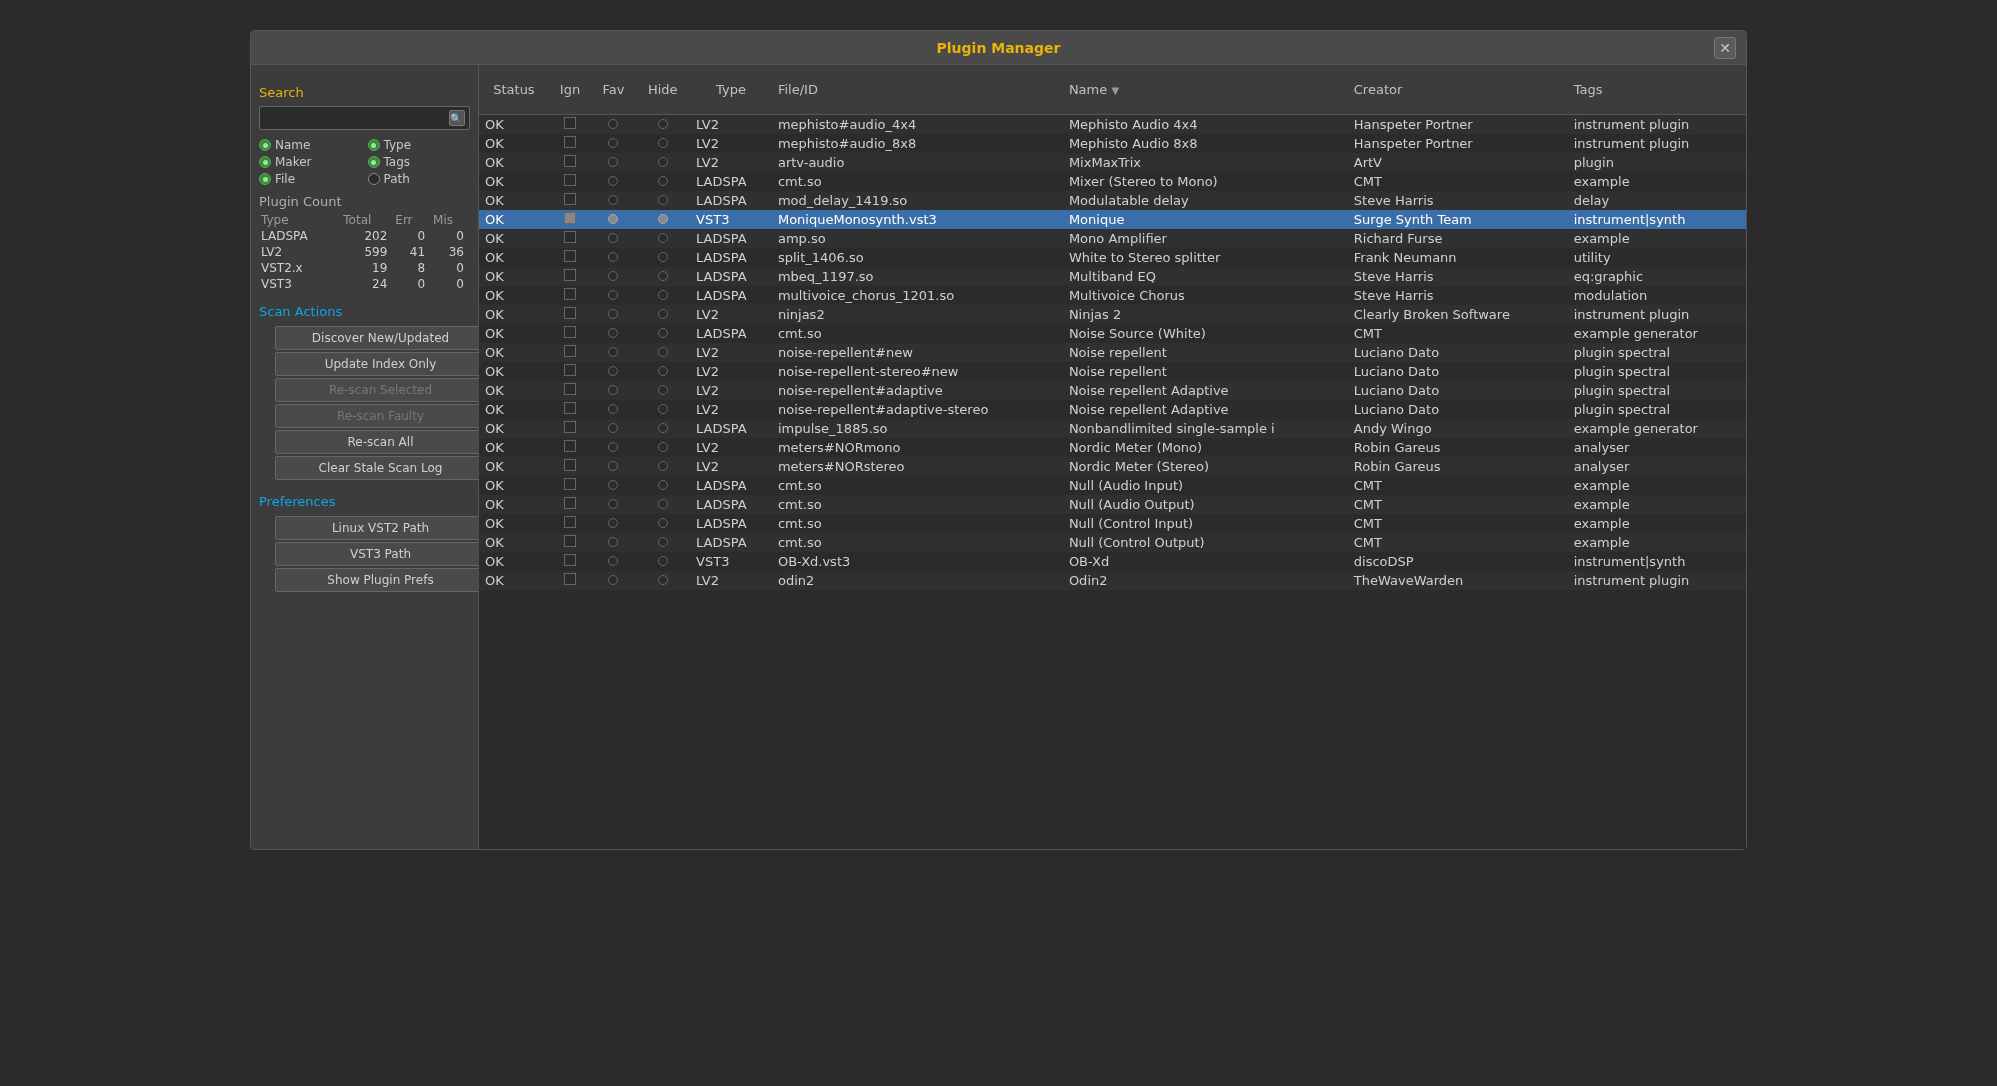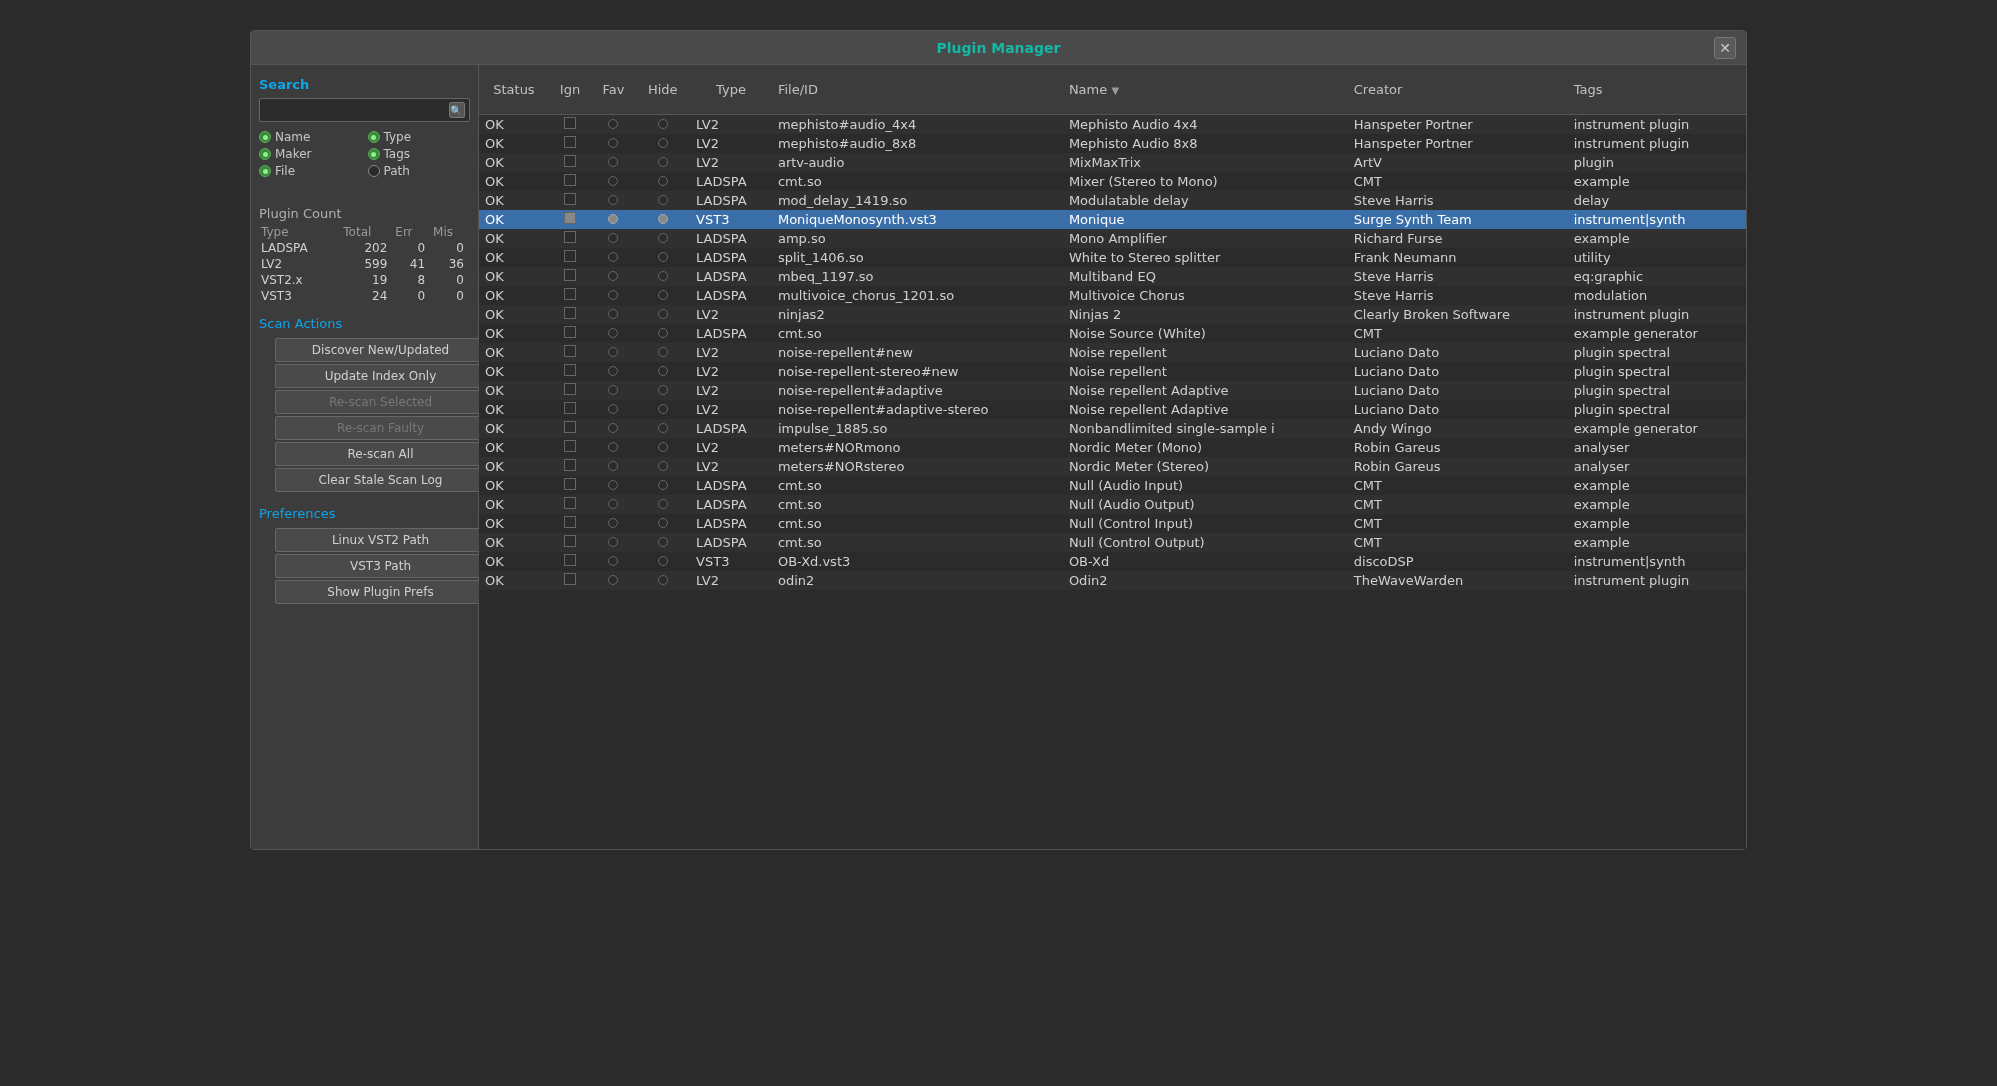--- a/index.html
+++ b/index.html
@@ -28,21 +28,21 @@
       display: flex;
       align-items: center;
       justify-content: center;
       height: 34px;
       position: relative;
       border-radius: 4px 4px 0 0;
     }
     .titlebar-title {
       font-size: 14px;
       font-weight: bold;
-      color: #14b8a6;
+      color: #eab308;
     }
     .close-btn {
       position: absolute;
       right: 10px;
       top: 50%;
       transform: translateY(-50%);
       width: 22px;
       height: 22px;
       background: #5a5a5a;
       border: 1px solid #777;
@@ -65,24 +65,23 @@
       min-width: 228px;
       background: #3c3c3c;
       border-right: 1px solid #555;
       padding: 8px;
       display: flex;
       flex-direction: column;
       gap: 4px;
     }
     .sidebar-section-label {
       font-size: 13px;
-      color: #0ea5e9;
+      color: #eab308;
       margin-bottom: 2px;
-      margin-top: 4px;
-      font-weight: bold;
+      margin-top: 12px;
     }
     .search-box {
       display: flex;
       align-items: center;
       background: #2b2b2b;
       border: 1px solid #666;
       border-radius: 2px;
       padding: 2px 4px;
       margin-bottom: 4px;
     }
@@ -136,21 +135,21 @@
       border-color: #5aaa5a;
     }
     .radio-dot.active::after {
       content: '';
       width: 5px;
       height: 5px;
       border-radius: 50%;
       background: #90ee90;
     }
     .plugin-count-section {
-      margin-top: 20px;
+      margin-top: 0;
     }
     .plugin-count-title {
       font-size: 13px;
       color: #b0b0b0;
       margin-bottom: 3px;
     }
     .count-table {
       width: 100%;
       font-size: 12px;
       border-collapse: collapse;

